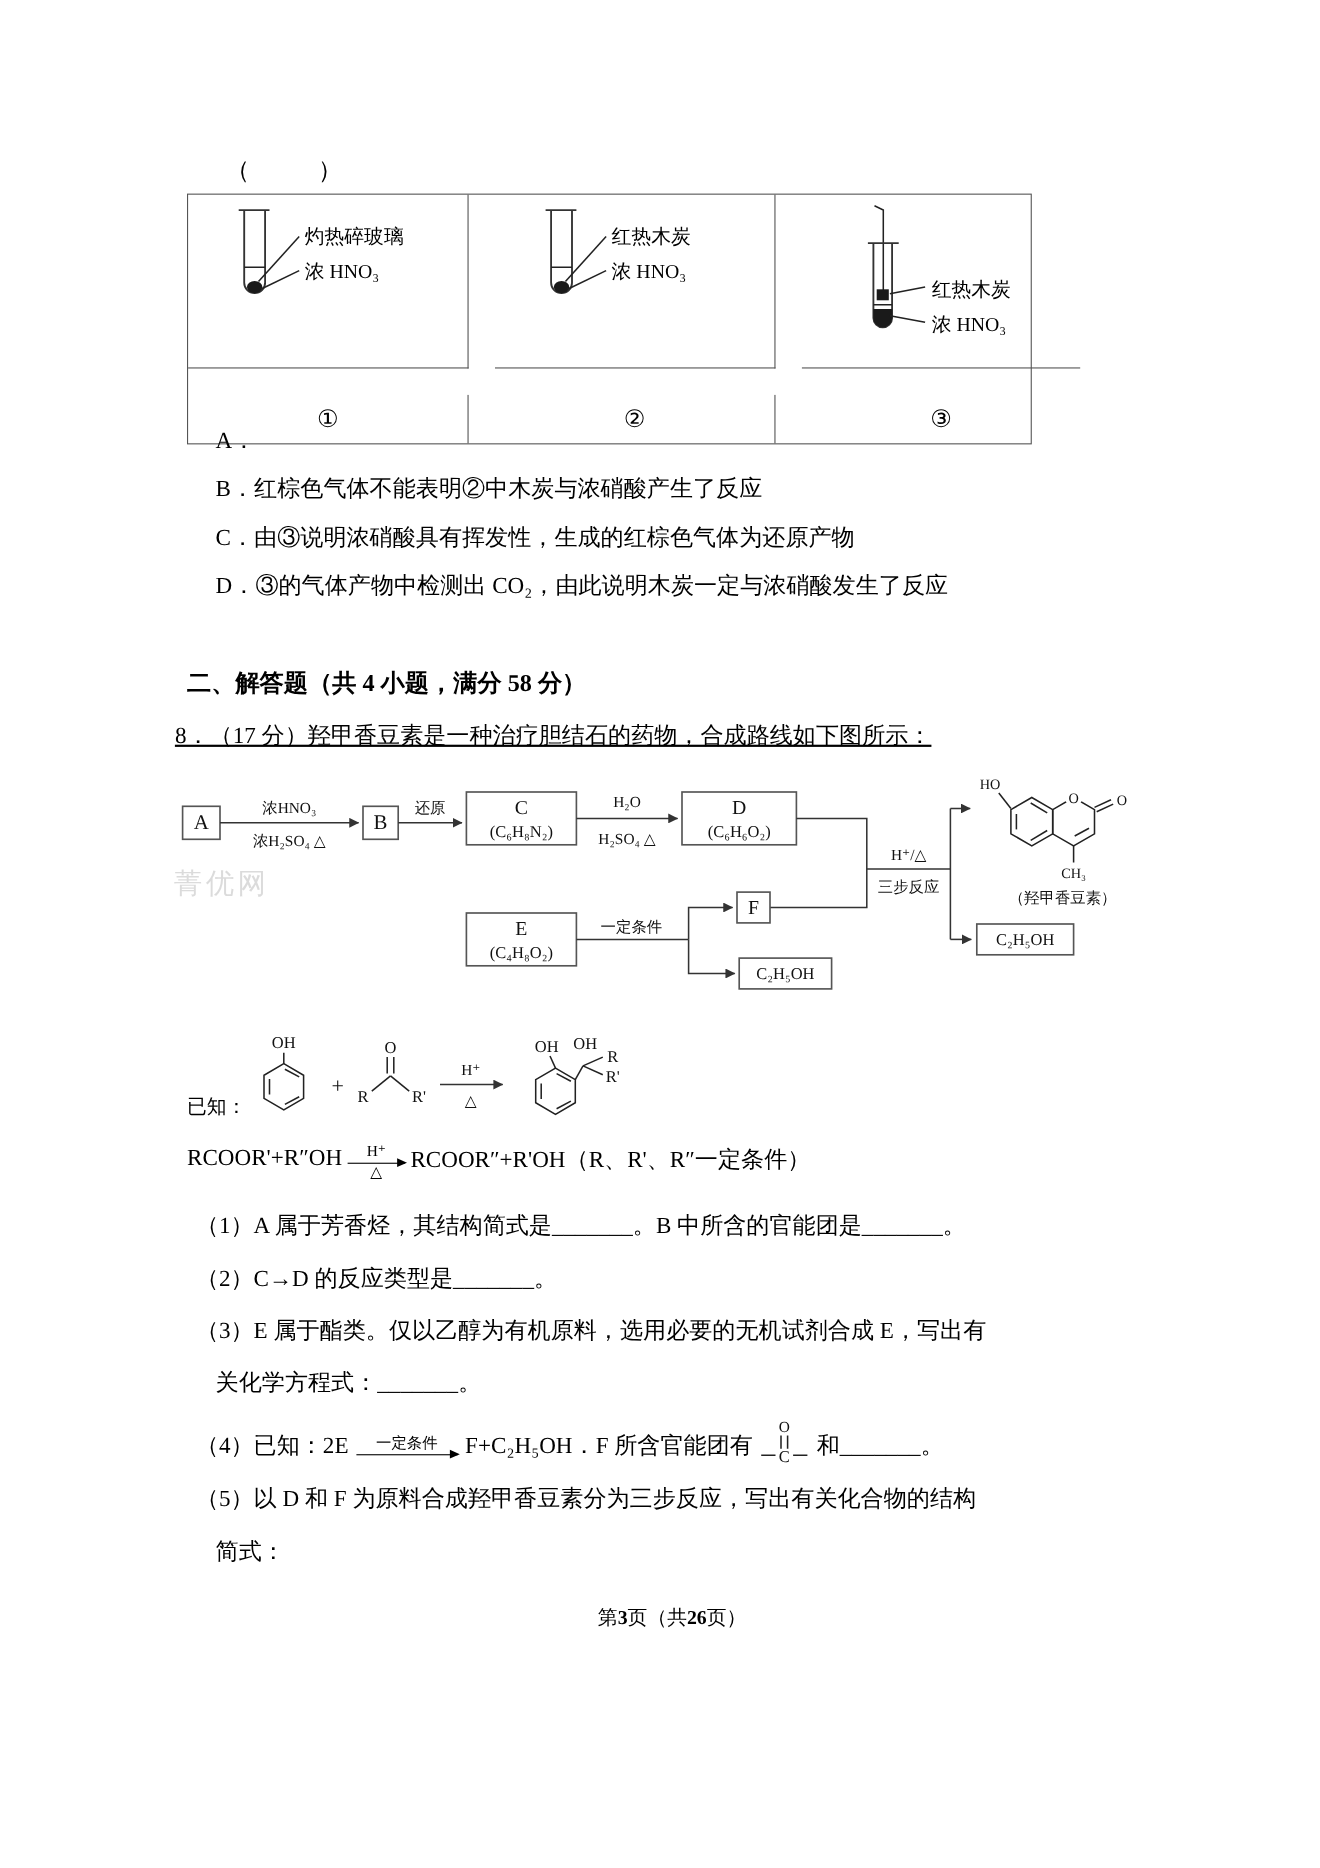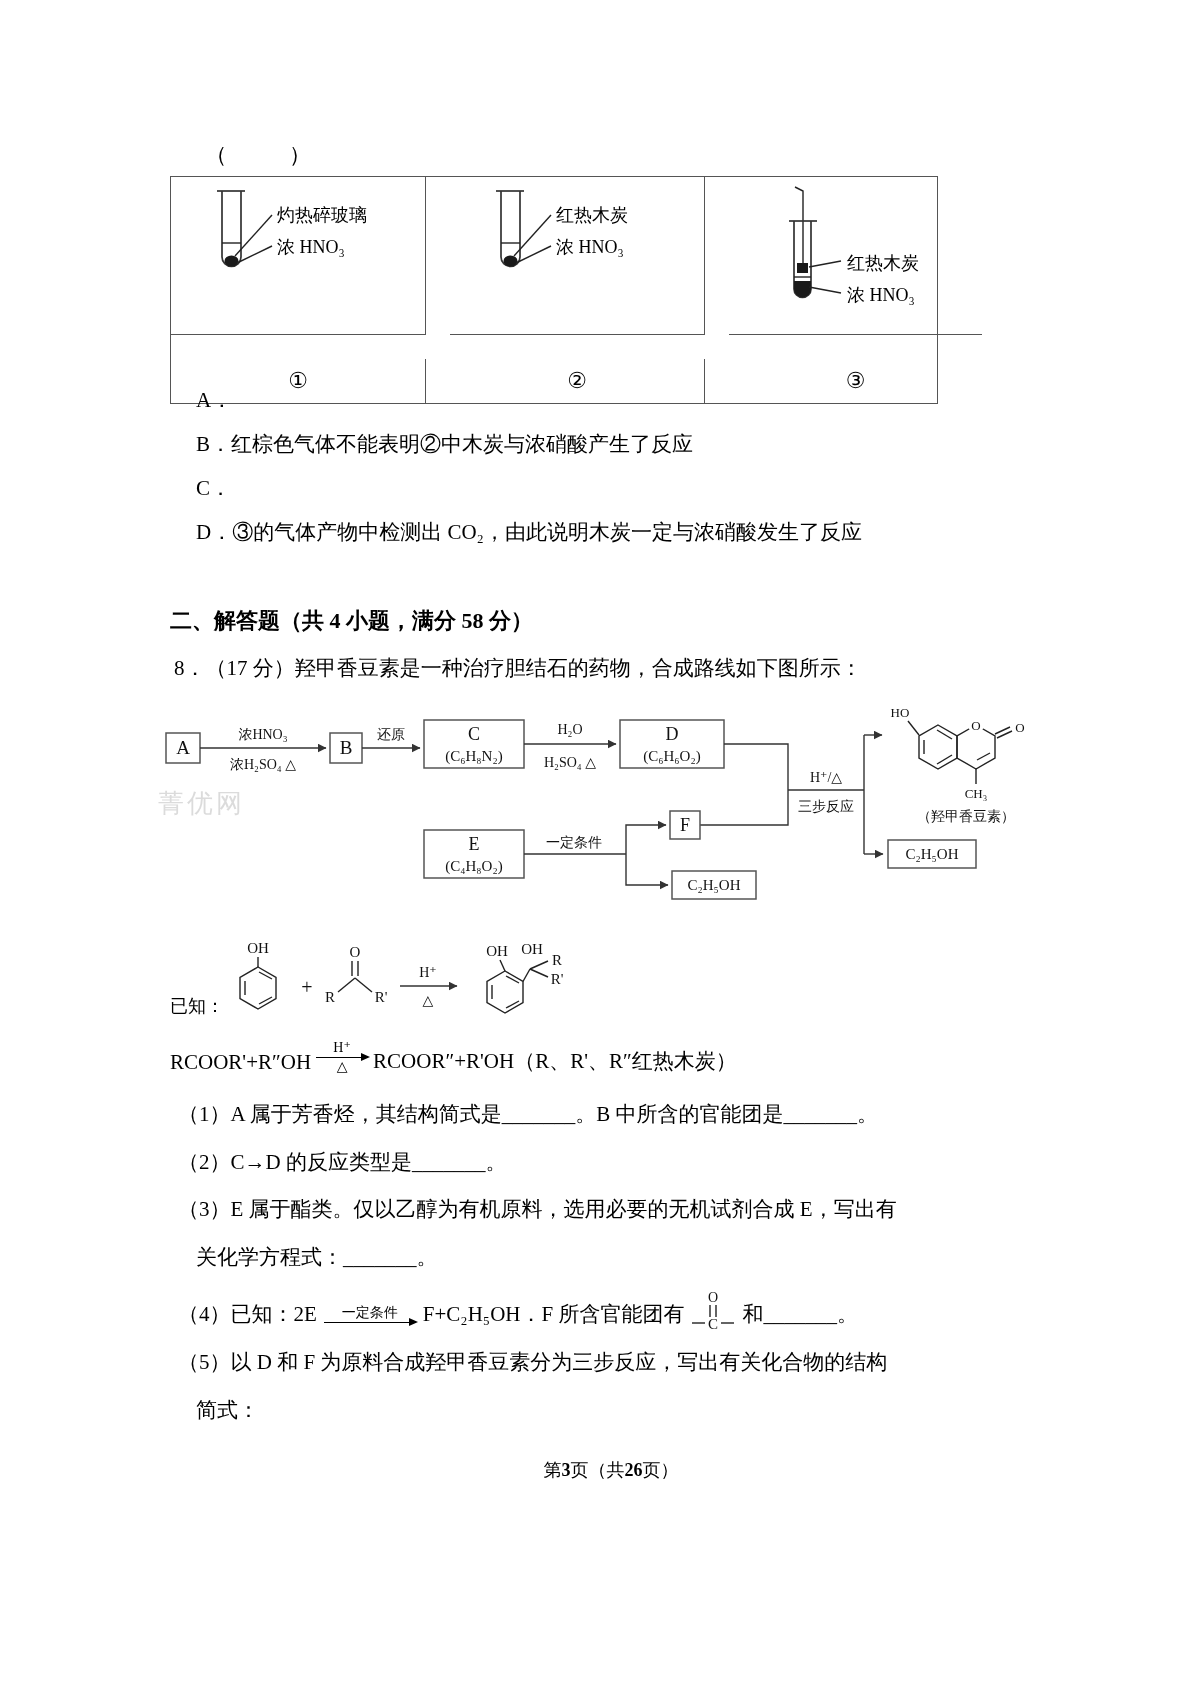--- a/index.html
+++ b/index.html
@@ -15,25 +15,25 @@
   .num-cell{height:44px;display:flex;align-items:center;justify-content:center;font-size:22px;border-right:1.5px solid #555;}
   .num-cell.last{border-right:none;}
   .lbl{position:absolute;font-size:18px;white-space:nowrap;}
   .lbl-top{left:106px;top:26px;}
   .lbl-bot{left:106px;top:58px;}
   .lbl-top3{left:118px;top:74px;}
   .lbl-bot3{left:118px;top:106px;}
   .options{left:196px;top:386px;display:flex;flex-direction:column;gap:16px;font-size:21px;}
   .option{display:flex;white-space:nowrap;}
   .section-header{left:170px;top:606px;font-size:22px;font-weight:bold;}
-  .q8-stem{left:174px;top:654px;font-size:21px;}
+  .q8-stem{left:159px;top:654px;font-size:21px;text-decoration:underline;}
   .diagram{left:148px;top:690px;}
   .known-structs{left:210px;top:926px;}
   .known-label{left:170px;top:994px;font-size:18px;}
-  .known-eq{left:170px;top:1040px;display:flex;align-items:flex-end;font-size:21px;}
+  .known-eq{left:170px;top:1040px;display:flex;align-items:flex-start;font-size:21px;}
   .cond-arrow{display:inline-flex;flex-direction:column;align-items:center;margin:0 5px;}
   .cond-top,.cond-bottom{font-size:14px;line-height:1.15;}
   .harrow{position:relative;height:0;border-top:1.6px solid #000;}
   .harrow::after{content:"";position:absolute;right:-2px;top:-5px;width:0;height:0;
                  border-left:9px solid #000;border-top:4px solid transparent;border-bottom:4px solid transparent;}
   .harrow-sm{width:52px;margin:1px 0;}
   .harrow-md{width:92px;margin-top:2px;}
   .subq{font-size:21px;white-space:nowrap;}
   .q1{left:178px;top:1100px;}
   .q2{left:178px;top:1148px;}
@@ -106,20 +106,21 @@
 <div class="abs options">
   <div class="option">
     <span>A．</span>
   </div>
   <div class="option">
     <span>B．</span>
     <span>红棕色气体不能表明②中木炭与浓硝酸产生了反应</span>
   </div>
   <div class="option">
     <span>C．</span>
+    <span>由③说明浓硝酸具有挥发性，生成的红棕色气体为还原产物</span>
   </div>
   <div class="option">
     <span>D．</span>
     <span>③的气体产物中检测出 CO₂，由此说明木炭一定与浓硝酸发生了反应</span>
   </div>
 </div>
 
 <div class="abs section-header">二、解答题（共 4 小题，满分 58 分）</div>
 <div class="abs q8-stem">8．（17 分）羟甲香豆素是一种治疗胆结石的药物，合成路线如下图所示：</div>
 
@@ -270,21 +271,21 @@
 </div>
 <div class="abs known-label">已知：</div>
 
 <div class="abs known-eq">
   <span>RCOOR'+R″OH</span>
   <span class="cond-arrow">
     <span class="cond-top">H⁺</span>
     <span class="harrow harrow-sm"></span>
     <span class="cond-bottom">△</span>
   </span>
-  <span>RCOOR″+R'OH（R、R'、R″红热木炭）</span>
+  <span>RCOOR″+R'OH（R、R'、R″一定条件）</span>
 </div>
 
 <div class="abs subq q1">（1）A 属于芳香烃，其结构简式是_______。B 中所含的官能团是_______。</div>
 <div class="abs subq q2">（2）C→D 的反应类型是_______。</div>
 <div class="abs subq q3a">（3）E 属于酯类。仅以乙醇为有机原料，选用必要的无机试剂合成 E，写出有</div>
 <div class="abs subq q3b">关化学方程式：_______。</div>
 
 <div class="abs subq q4row">
   <span>（4）已知：2E</span>
   <span class="rxn-arrow">

